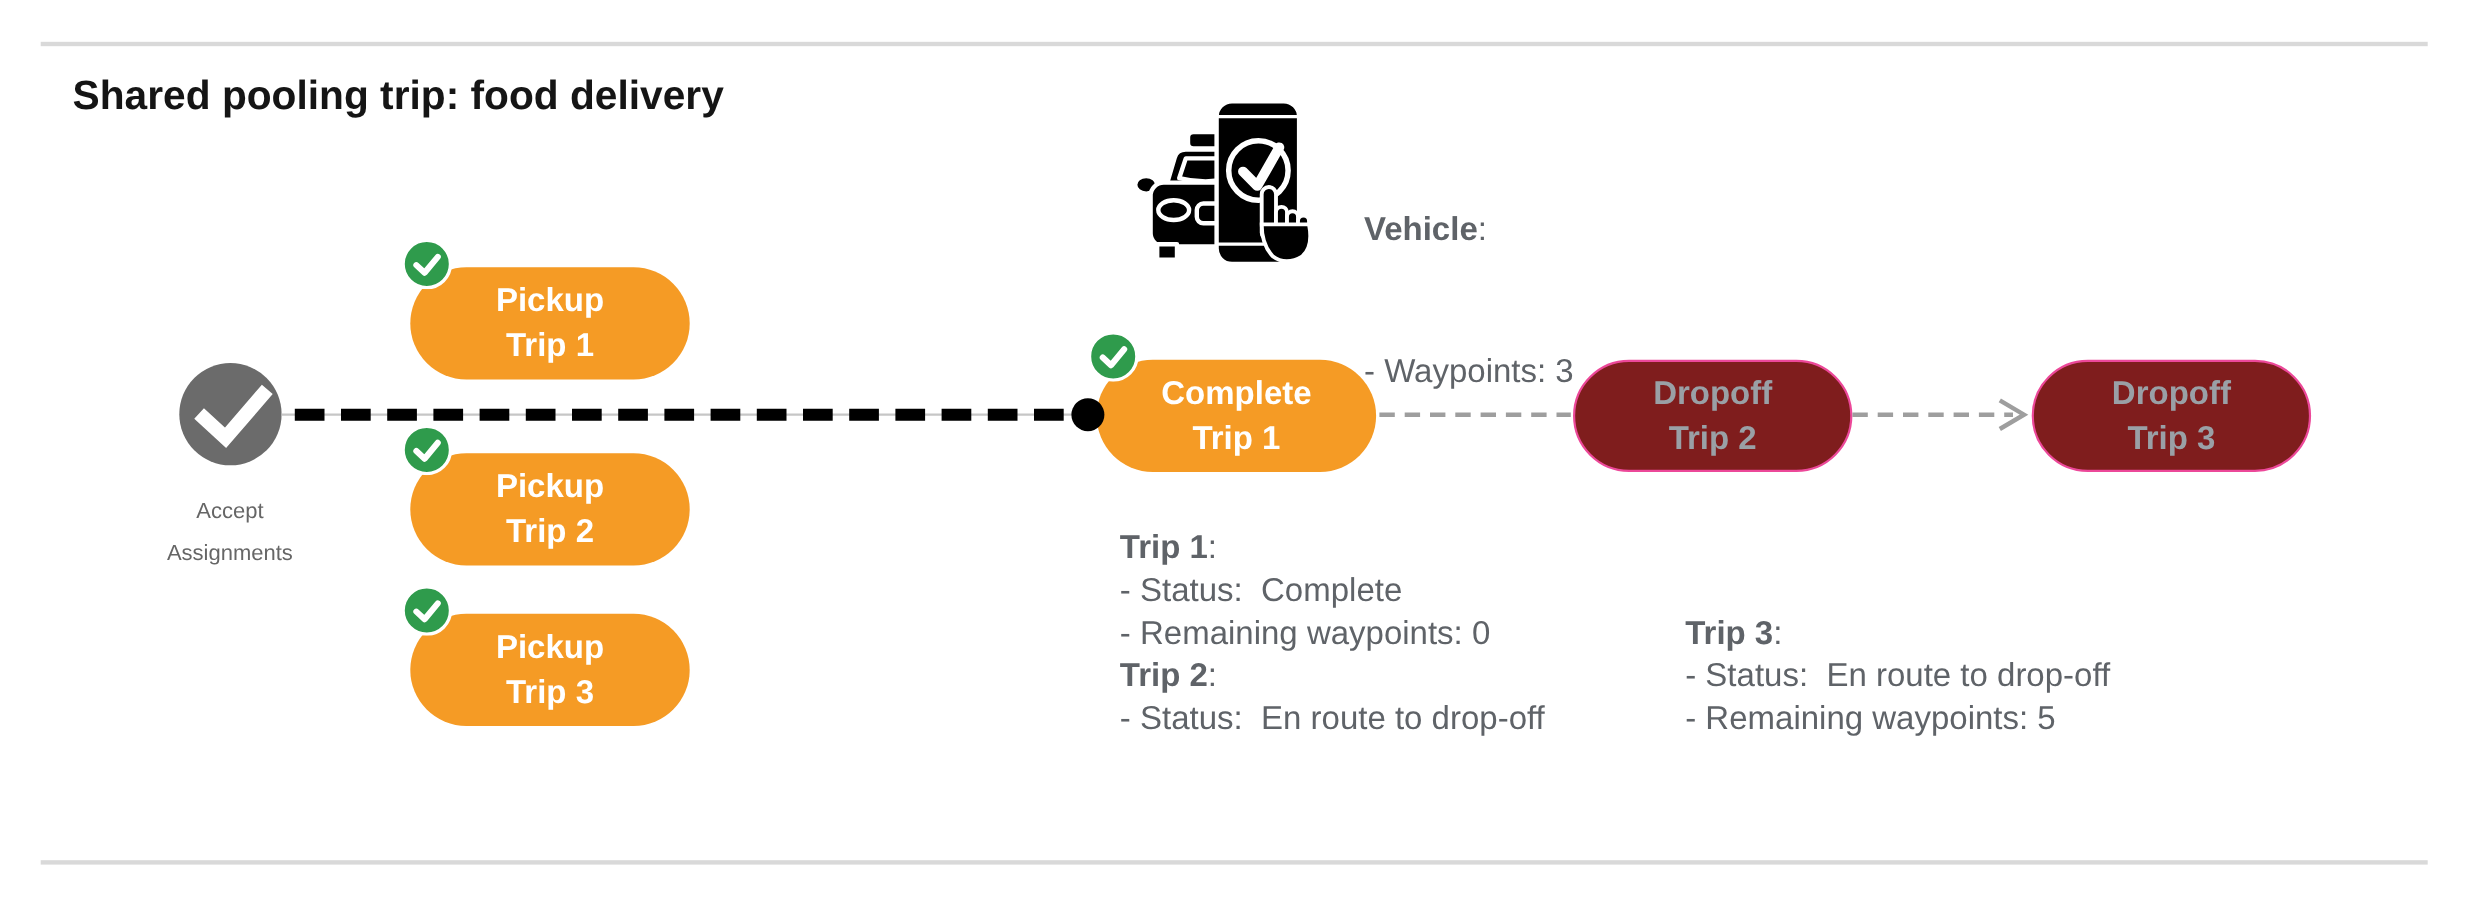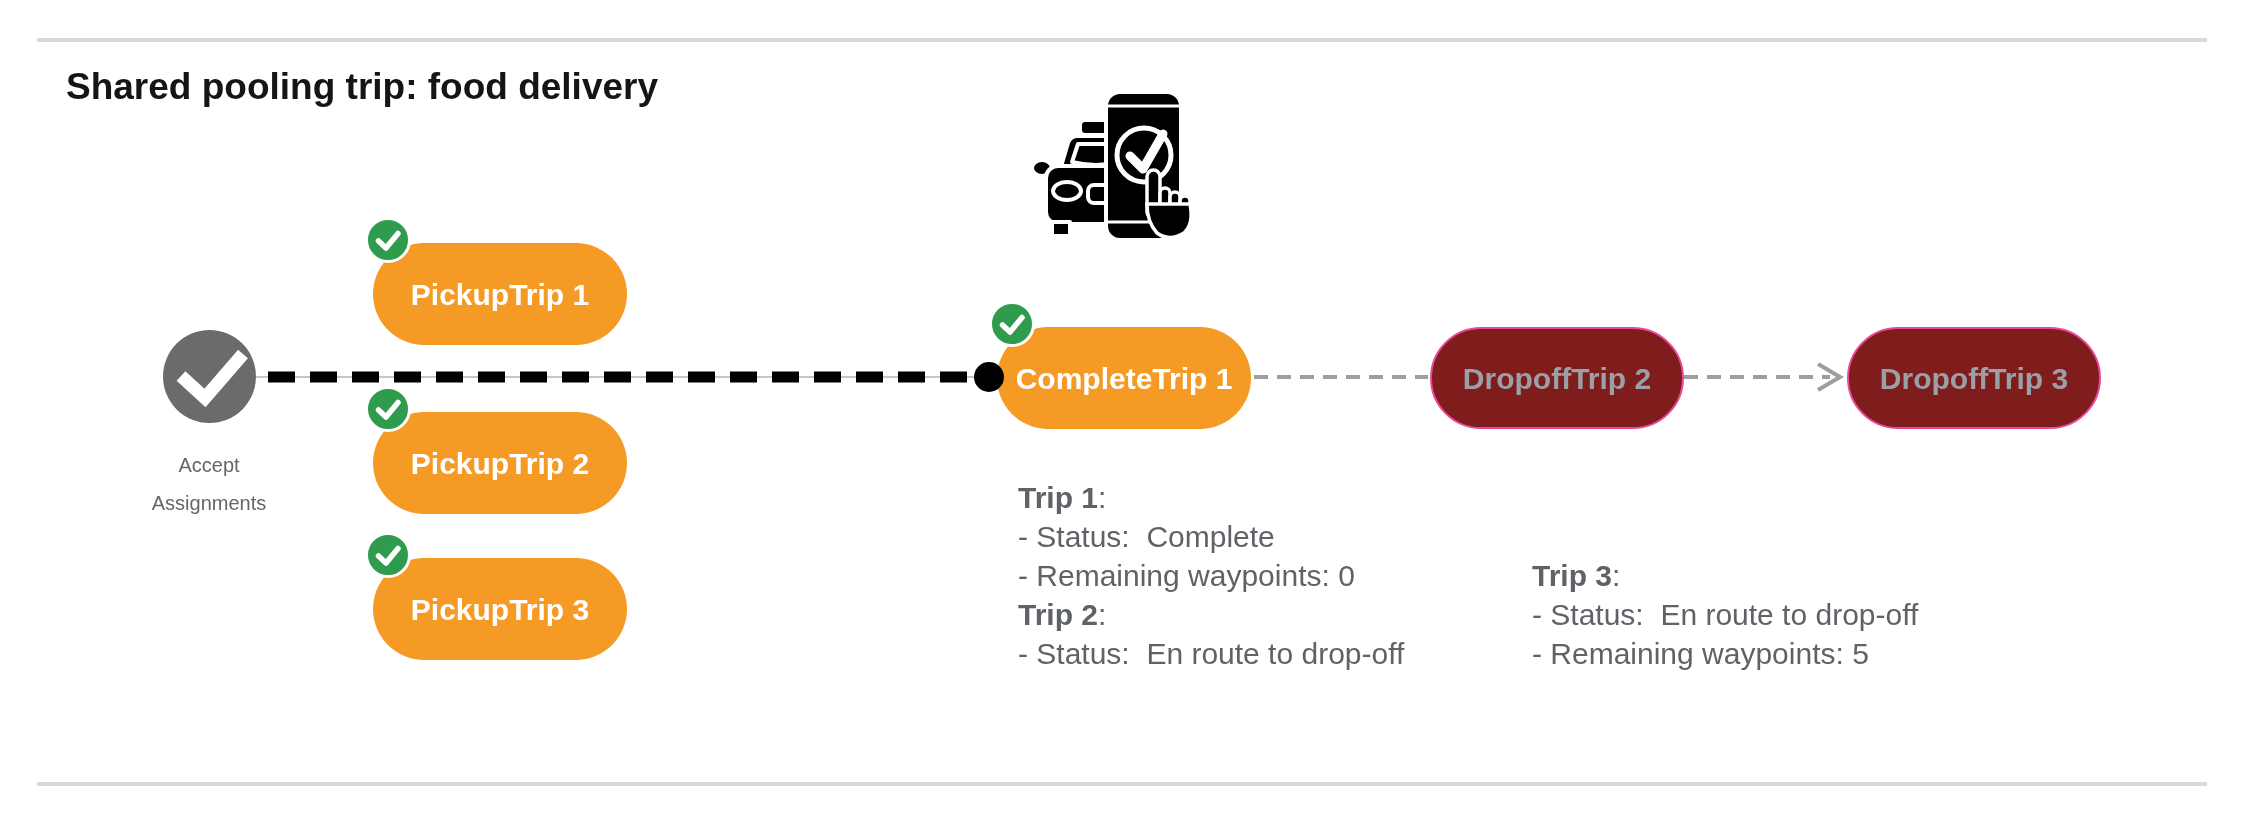--- a/index.html
+++ b/index.html
@@ -72,21 +72,21 @@
     line-height: 38px;
     color: #666666;
   }
 
   .pill {
     position: absolute;
     width: 254px;
     height: 102px;
     border-radius: 51px;
     display: flex;
-    flex-direction: row;
+    flex-direction: column;
     align-items: center;
     justify-content: center;
     font-size: 30px;
     line-height: 41px;
     font-weight: 700;
     text-align: center;
   }
   .pill.orange { background: #F59B25; color: #ffffff; }
   .pill.outline {
     background: #7f1d1d;
@@ -147,20 +147,24 @@
       <g fill="#000000" stroke="#ffffff" stroke-width="3.5">
         <rect x="125" y="98" width="13" height="48" rx="6.5"></rect>
         <rect x="138" y="116" width="10" height="20" rx="5"></rect>
         <rect x="148" y="120" width="10" height="18" rx="5"></rect>
         <rect x="158" y="124" width="10" height="16" rx="5"></rect>
         <path d="M125 132 L168 132 Q172 152 162 161 Q147 170 135 161 Q125 150 125 132 Z"></path>
       </g>
     </svg>
   </div>
 
+  <div class="vehicle-info">
+    <div><b>Vehicle</b><span>:</span></div>
+    <div>- Waypoints: 3</div>
+  </div>
 
   <div class="start-circle">
     <svg viewBox="0 0 93 93" aria-hidden="true">
       <path d="M18 46 L42 68 L80 24" fill="none" stroke="#ffffff" stroke-width="13" stroke-linecap="butt" stroke-linejoin="miter"></path>
     </svg>
   </div>
   <div class="start-label">
     <div>Accept</div>
     <div>Assignments</div>
   </div>

